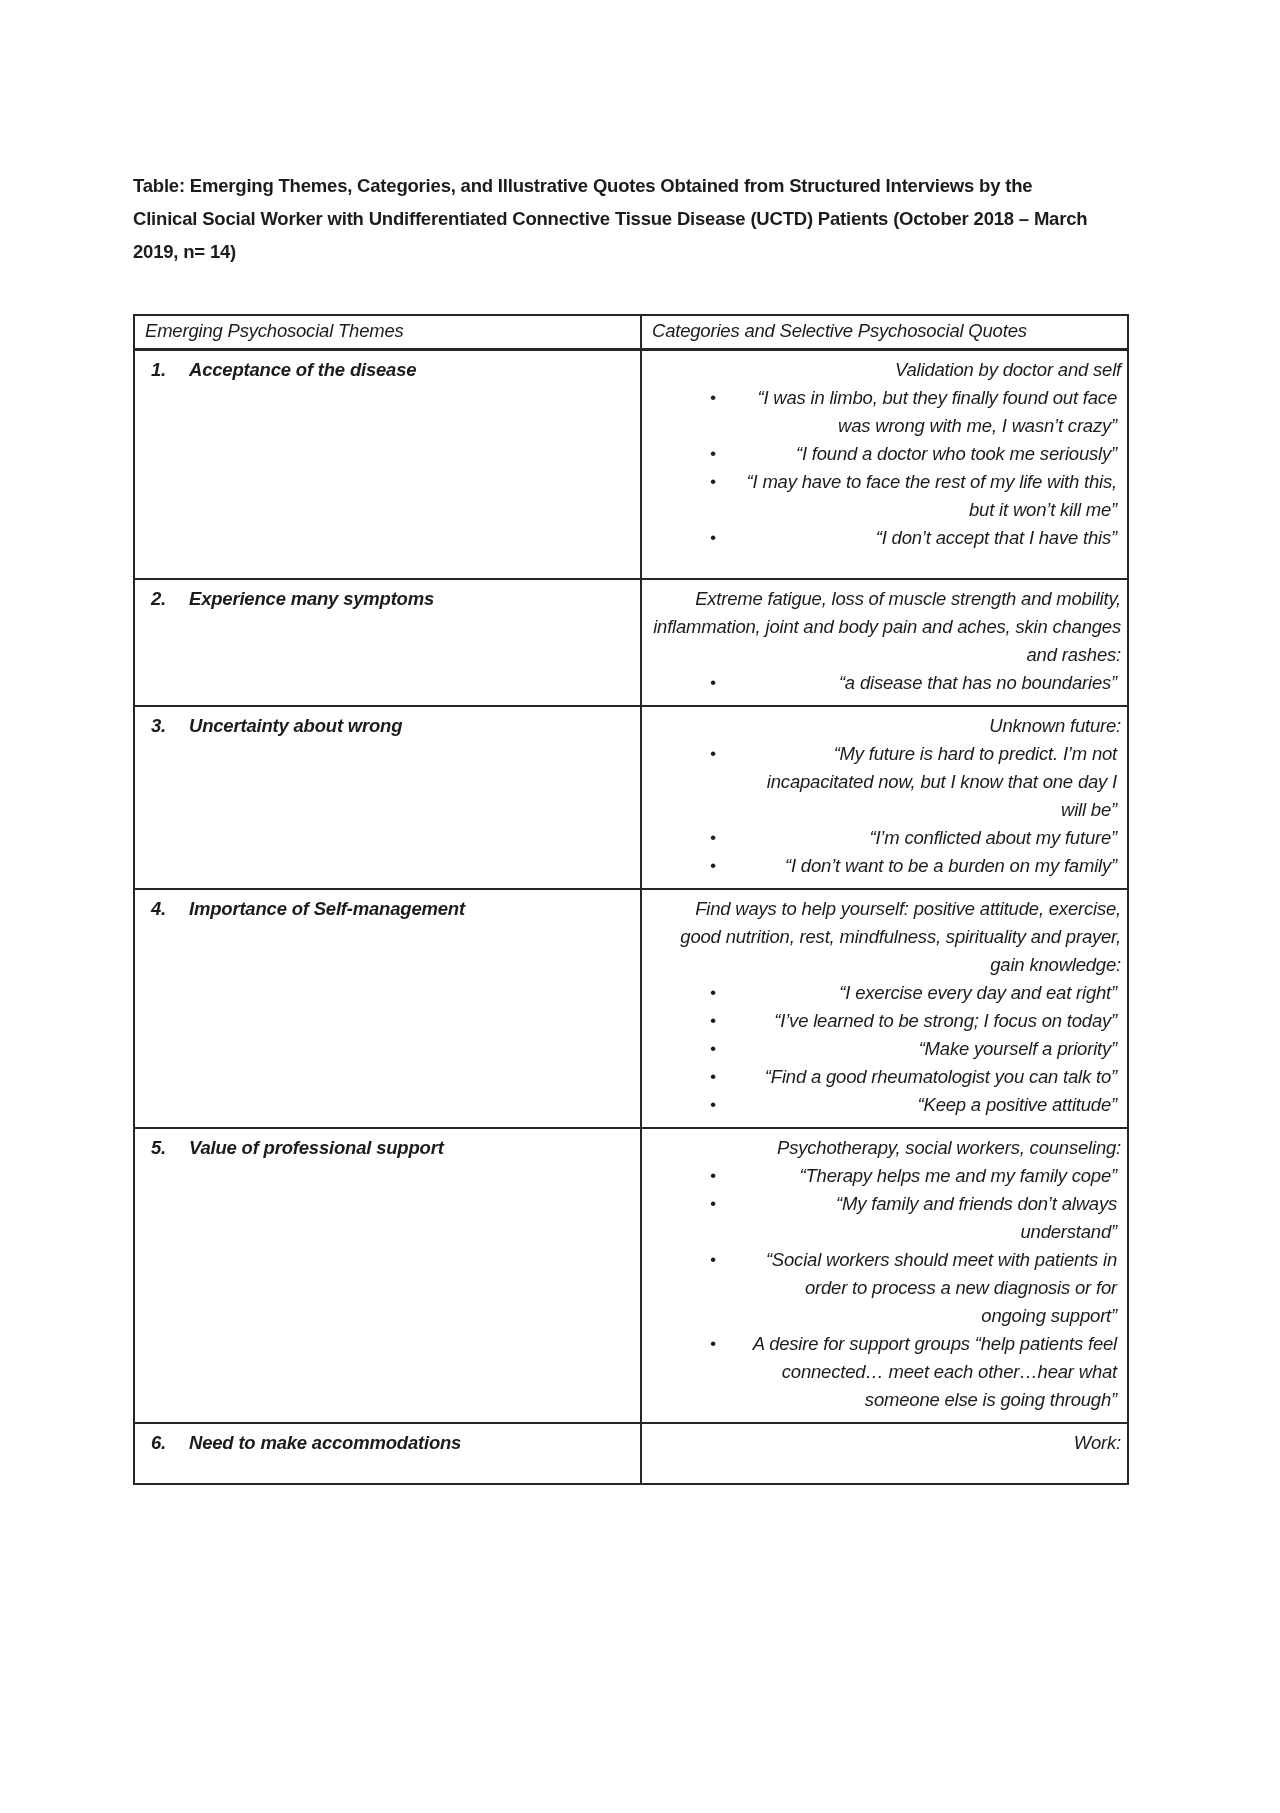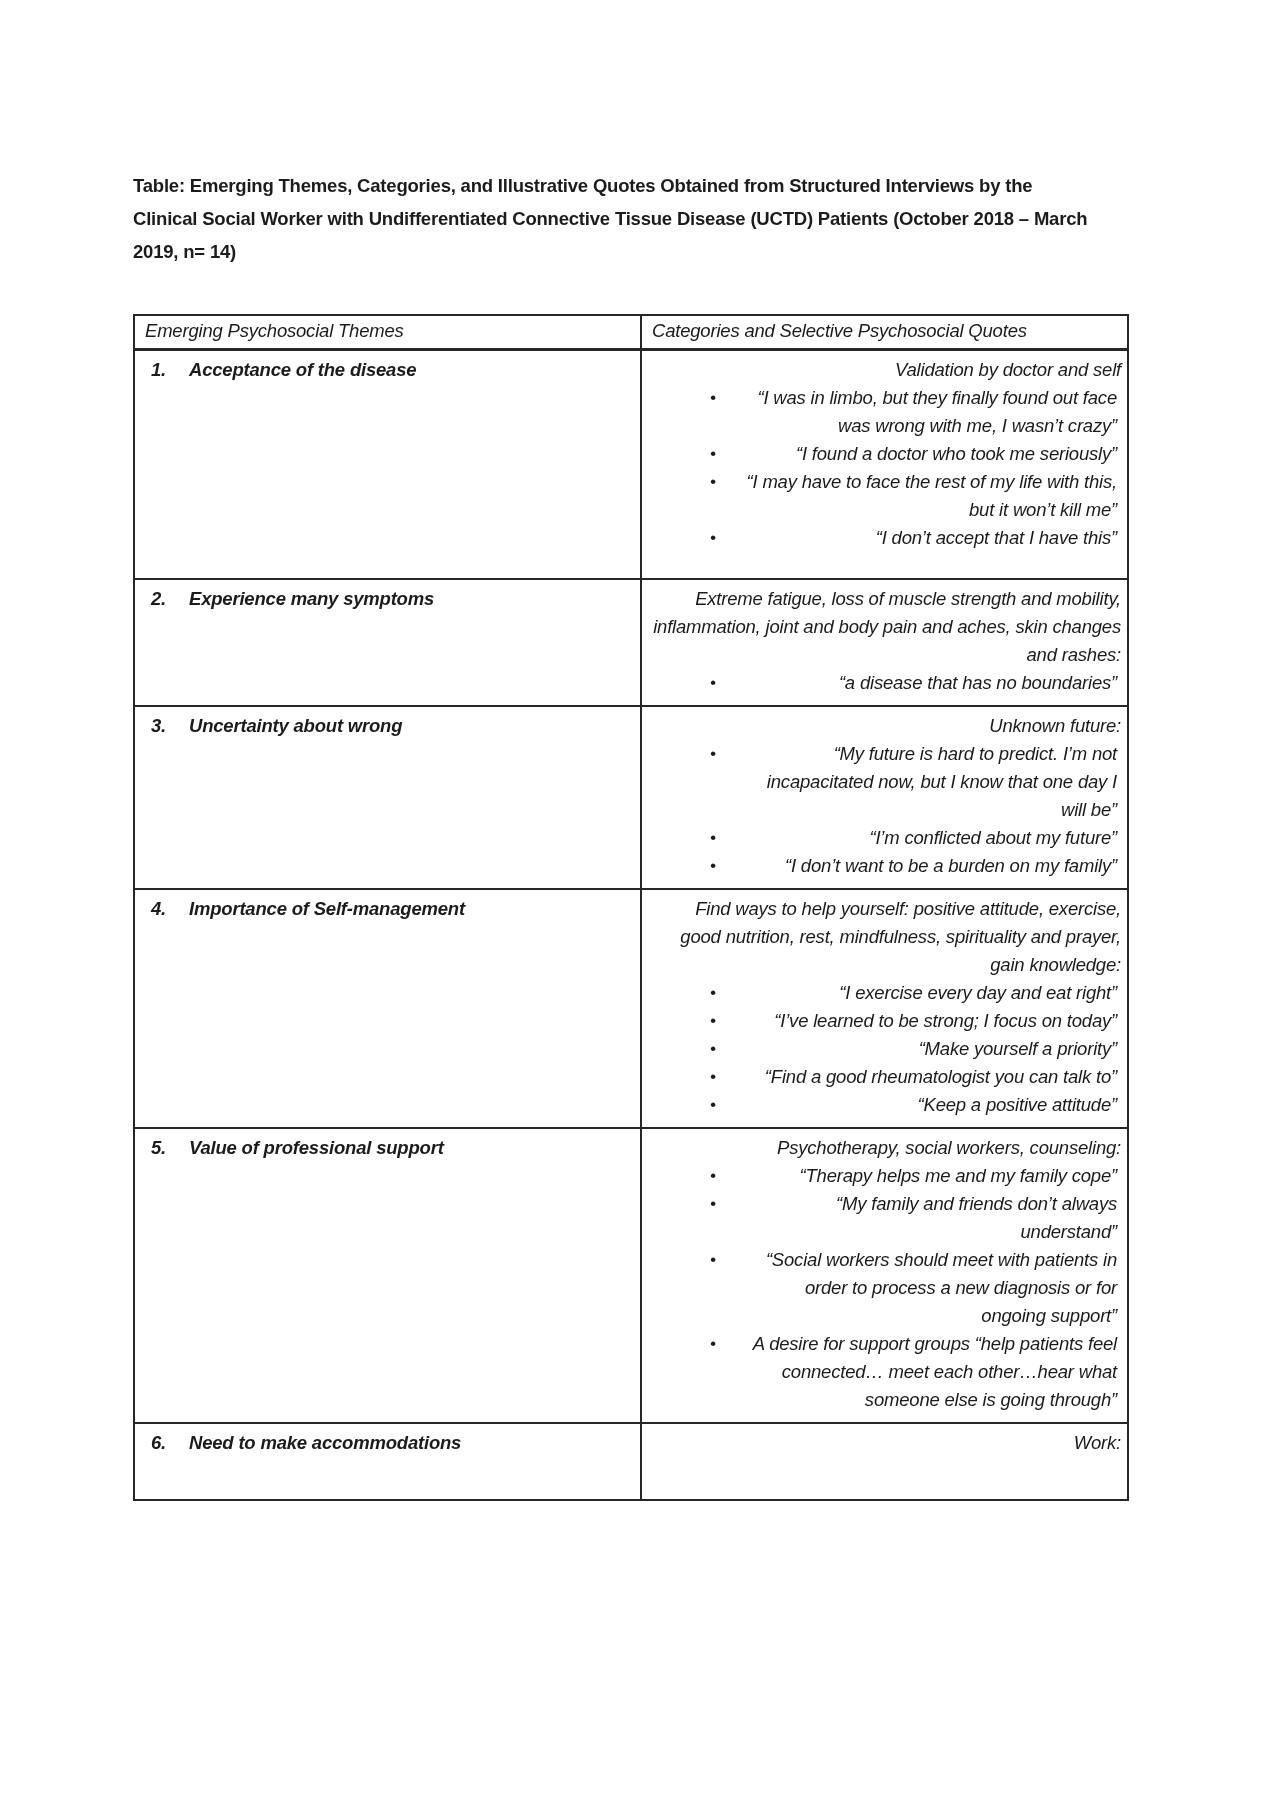--- a/index.html
+++ b/index.html
@@ -74,21 +74,21 @@
     padding-left: 90px;
     padding-right: 4px;
   }
   li.quote-item .bullet {
     position: absolute;
     left: 58px;
     top: 0;
     font-size: 17px;
   }
   .themes-table tbody tr:first-child td.quotes-cell { padding-bottom: 26px; }
-  .themes-table tbody tr:last-child td { padding-bottom: 42px; margin-top: 48px; }
+  .themes-table tbody tr:last-child td { padding-bottom: 26px; margin-top: 48px; }
 </style>
 </head>
 <body>
 
 <div class="doc">
   <p class="doc-title">Table: Emerging Themes, Categories, and Illustrative Quotes Obtained from Structured Interviews by the Clinical Social Worker with Undifferentiated Connective Tissue Disease (UCTD) Patients (October 2018 – March 2019, n= 14)</p>
 
   <table class="themes-table">
     <colgroup>
       <col class="c-themes">

